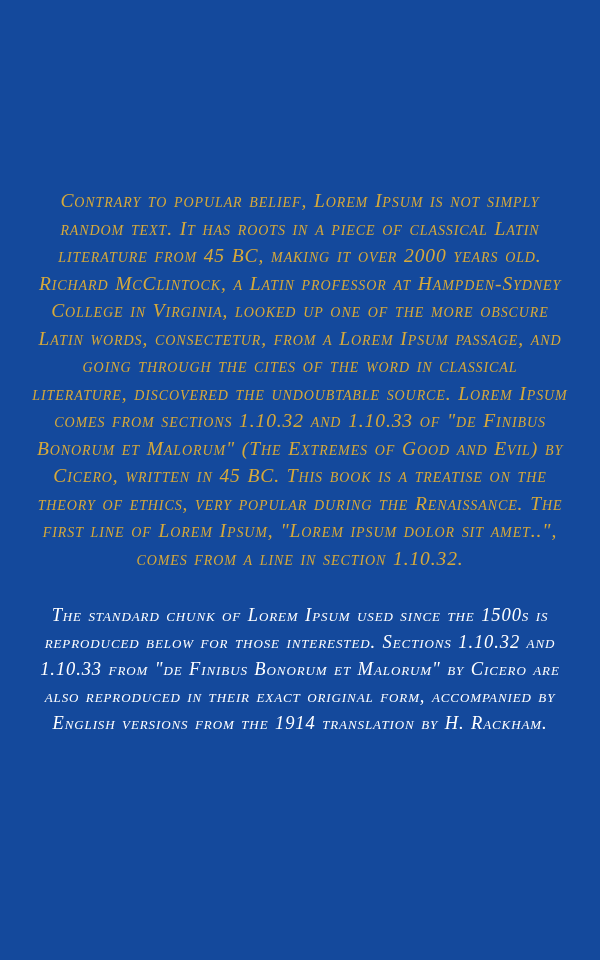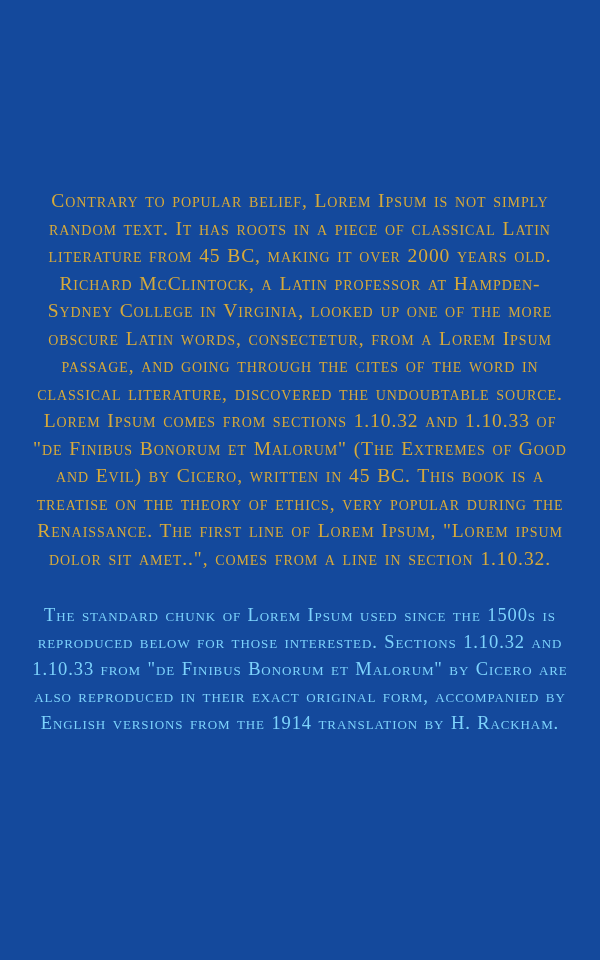--- a/index.html
+++ b/index.html
@@ -16,20 +16,21 @@
   .page {
     width: 600px;
     height: 960px;
     box-sizing: border-box;
     position: relative;
     display: flex;
     flex-direction: column;
     justify-content: center;
     align-items: center;
     padding: 0 32px;
+    font-style: italic;
   }
   .content {
     width: 100%;
     max-width: 540px;
     margin-top: -36px;
   }
   p.para {
     margin: 0;
     color: #d6a93a;
     font-family: "Liberation Serif", serif;
@@ -47,15 +48,15 @@
     font-size: 18.5px;
     line-height: 27px;
   }
 </style>
 </head>
 <body style="background: rgb(20, 73, 156);">
 
 <div class="page">
   <div class="content">
     <p class="para first" style="color: rgb(214, 169, 58);">Contrary to popular belief, Lorem Ipsum is not simply random text. It has roots in a piece of classical Latin literature from 45 BC, making it over 2000 years old. Richard McClintock, a Latin professor at Hampden-Sydney College in Virginia, looked up one of the more obscure Latin words, consectetur, from a Lorem Ipsum passage, and going through the cites of the word in classical literature, discovered the undoubtable source. Lorem Ipsum comes from sections 1.10.32 and 1.10.33 of "de Finibus Bonorum et Malorum" (The Extremes of Good and Evil) by Cicero, written in 45 BC. This book is a treatise on the theory of ethics, very popular during the Renaissance. The first line of Lorem Ipsum, "Lorem ipsum dolor sit amet..", comes from a line in section 1.10.32.</p>
-    <p class="para second" style="color: #7dd3fc;">The standard chunk of Lorem Ipsum used since the 1500s is reproduced below for those interested. Sections 1.10.32 and 1.10.33 from "de Finibus Bonorum et Malorum" by Cicero are also reproduced in their exact original form, accompanied by English versions from the 1914 translation by H. Rackham.</p>
+    <p class="para second" style="color: #ffffff;">The standard chunk of Lorem Ipsum used since the 1500s is reproduced below for those interested. Sections 1.10.32 and 1.10.33 from "de Finibus Bonorum et Malorum" by Cicero are also reproduced in their exact original form, accompanied by English versions from the 1914 translation by H. Rackham.</p>
   </div>
 </div>
 
 </body></html>

